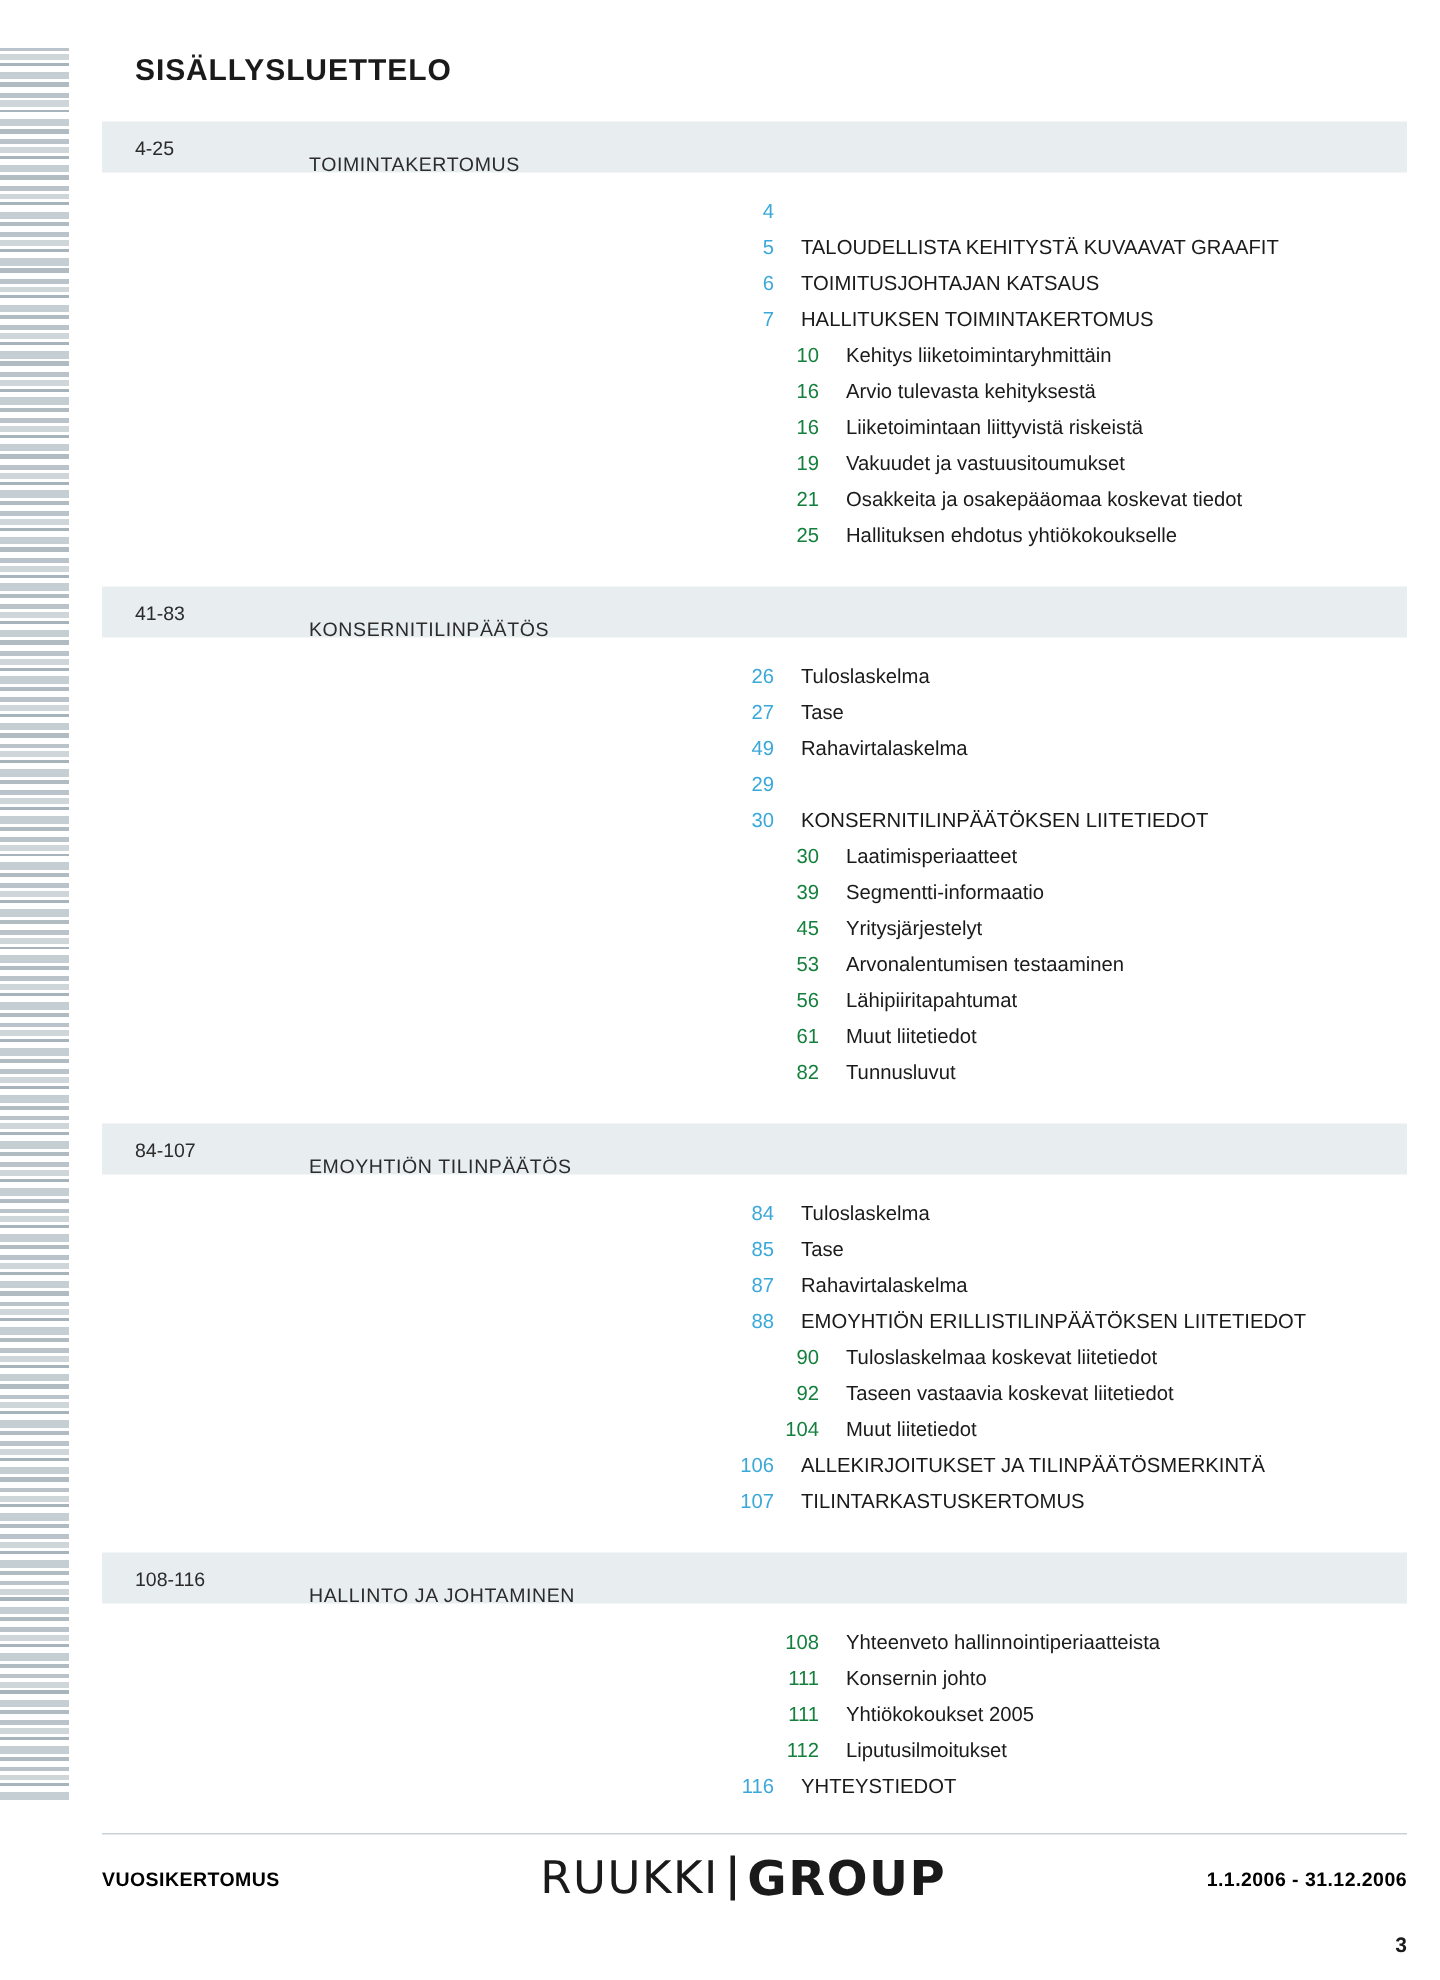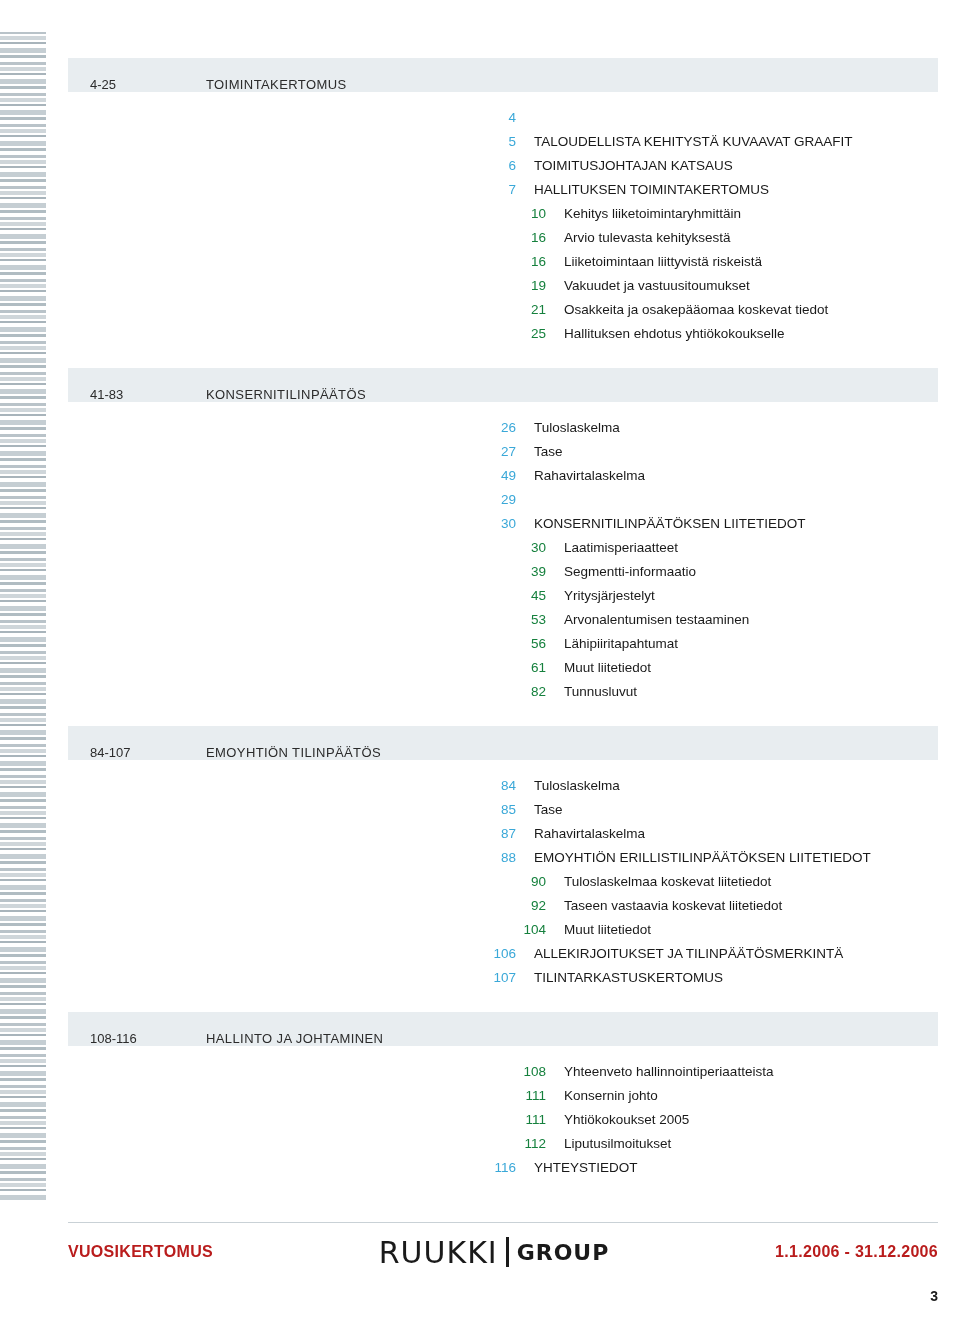--- a/index.html
+++ b/index.html
@@ -64,21 +64,21 @@
     color: #1a1a1a;
     letter-spacing: 0.6px;
     padding-left: 22px;
     margin-bottom: 22px;
   }
 
   .section-header {
     background: #e8edf0;
     height: 34px;
     display: flex;
-    align-items: flex-end;
+    align-items: center;
     margin-top: 22px;
     margin-bottom: 6px;
   }
   .section-header .range {
     width: 138px;
     padding-left: 22px;
     font-size: 13px;
     color: #2b2b2b;
     box-sizing: border-box;
   }
@@ -127,23 +127,23 @@
     left: 22px;
     right: 22px;
     top: 1232px;
     height: 40px;
     display: flex;
     align-items: center;
     justify-content: space-between;
   }
   .footer .left-text,
   .footer .right-text {
-    font-size: 16px;
+    font-size: 13px;
     font-weight: bold;
-    color: #b91c1c;
+    color: #000000;
     letter-spacing: 0.3px;
   }
   .logo {
     display: flex;
     align-items: center;
     gap: 8px;
   }
   .logo .ruukki {
     font-family: "DejaVu Sans", sans-serif;
     font-size: 30px;
@@ -151,21 +151,21 @@
     letter-spacing: 1px;
     color: #1a1a1a;
   }
   .logo .bar {
     width: 3px;
     height: 30px;
     background: #1a1a1a;
   }
   .logo .group {
     font-family: "DejaVu Sans", sans-serif;
-    font-size: 22px;
+    font-size: 32px;
     font-weight: bold;
     letter-spacing: 1px;
     color: #1a1a1a;
   }
 
   .page-number {
     position: absolute;
     right: 22px;
     top: 1288px;
     font-size: 14px;
@@ -177,20 +177,21 @@
 <body>
 
 <div class="left-stripes">
   <div class="gap" style="top:0px;height:32px;"></div>
   <div class="gap" style="top:1200px;height:120px;"></div>
 </div>
 
 <div class="page">
   <div class="content">
 
+    <div class="title">SISÄLLYSLUETTELO</div>
 
     <div id="sections-container">
         <div>
           <div class="section-header">
             <div class="range">4-25</div>
             <div class="sect-title">TOIMINTAKERTOMUS</div>
           </div>
           <div class="entries">
             <div class="row lvl0">
               <span class="num">4</span>

